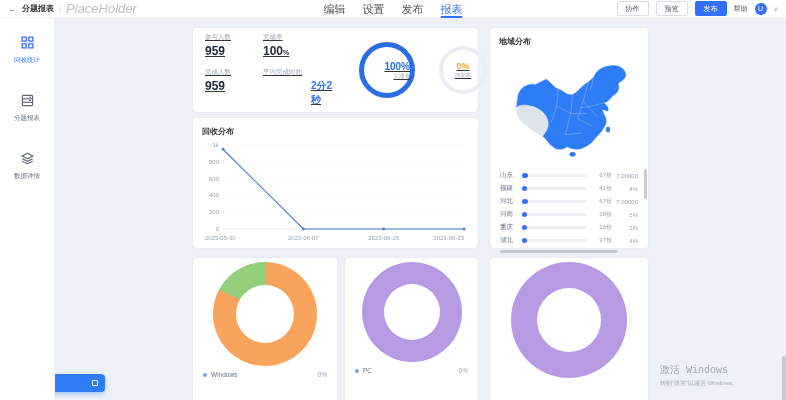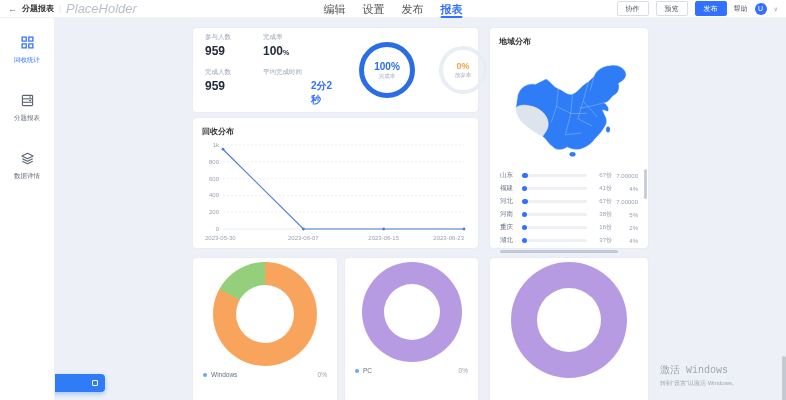--- a/index.html
+++ b/index.html
@@ -8,21 +8,21 @@
 
   
   .topbar { position:absolute; top:0; left:0; width:786px; height:18px; background:#fff;
             display:flex; align-items:center; padding:0 8px; border-bottom:1px solid #f1f3f6; z-index:5; }
   .back { font-size:9px; color:#667; margin-right:5px; cursor:pointer; }
   .doc-title { font-size:8px; color:#333; font-weight:bold; }
   .doc-divider { font-size:8px; color:#dcdfe5; margin:0 5px; }
   .doc-name { font-size:13px; color:#b9bfc9;font-style:italic; }
   .tabs { position:absolute; left:50%; transform:translateX(-50%); height:18px; display:flex; gap:17px; }
   .tab { font-size:11px; color:#555; height:18px; line-height:18px; cursor:pointer; position:relative; }
-  .tab.active { color:#3370ff; font-weight:bold; }
+  .tab.active { color:#3370ff; font-weight:normal; }
   .tab.active::after { content:""; position:absolute; left:0; right:0; bottom:0; height:2px; background:#3370ff; border-radius:1px; }
   .top-actions { margin-left:auto; display:flex; align-items:center; gap:7px; }
   .btn-outline { font-size:7px; color:#556; background:#fff; border:1px solid #d9dde4; border-radius:2px;
                  padding:1.5px 8px; cursor:pointer; }
   .btn-primary { font-size:7px; color:#fff; background:#3370ff; border:1px solid #3370ff; border-radius:2px;
                  padding:1.5px 8px; cursor:pointer; }
   .btn-text { font-size:7px; color:#556; cursor:pointer; }
   .avatar { width:12px; height:12px; border-radius:50%; background:#3370ff; color:#fff; font-size:7px;
             display:flex; align-items:center; justify-content:center; cursor:pointer; }
   .caret { font-size:6px; color:#99a; cursor:pointer; }
@@ -32,29 +32,29 @@
              border-right:1px solid #eef0f4; display:flex; flex-direction:column; align-items:center; padding-top:17px; z-index:4; }
   .side-item { display:flex; flex-direction:column; align-items:center; gap:3px; margin-bottom:28px; cursor:pointer; }
   .side-label { font-size:6.5px; color:#606a78; }
   .side-item.active .side-label { color:#3370ff; }
 
   
   .card { position:absolute; background:#fff; border-radius:4px; box-shadow:0 0 0 1px rgba(230,234,240,.6); }
   .card-title { font-size:8px; color:#333; font-weight:bold; padding:8px 9px 0; }
 
   
-  .stats-card { left:193px; top:28px; width:285px; height:84px; display:flex; align-items:center; padding:0 12px; }
+  .stats-card { left:193px; top:28px; width:285px; height:84px; display:flex; align-items:center; padding:0 12px;text-decoration:underline; }
   .metrics { display:grid; grid-template-columns:58px 78px; grid-row-gap:10px; }
   .metric-label { font-size:6.5px; color:#98a2b3; margin-bottom:2px; }
   .metric-value { font-size:12px; font-weight:bold; color:#222b3a; }
   .metric-unit { font-size:7px; font-weight:bold; color:#222b3a; }
   .metric-value.blue, .metric-value.blue .metric-unit { color:#3370ff; font-size:10px;margin-left:48px; }
   .rings { display:flex; align-items:center; gap:24px; margin-left:18px; }
   .ring { border-radius:50%; display:flex; flex-direction:column; align-items:center; justify-content:center; }
-  .ring1 { width:56px; height:56px; border:5px solid #2b6de5; }
+  .ring1 { width:56px; height:56px; border:5px solid #2b6de5;align-items:flex-end; }
   .ring2 { width:48px; height:48px; border:4px solid #e9edf4; }
   .ring-val { font-size:10px; font-weight:bold; }
   .ring2 .ring-val { font-size:9px; }
   .ring-label { font-size:5.5px; color:#a3abb8; margin-top:1px; }
 
   
   .line-card { left:193px; top:118px; width:285px; height:130px; }
   .line-chart-holder { padding:2px 6px 0 8px; }
 
   

